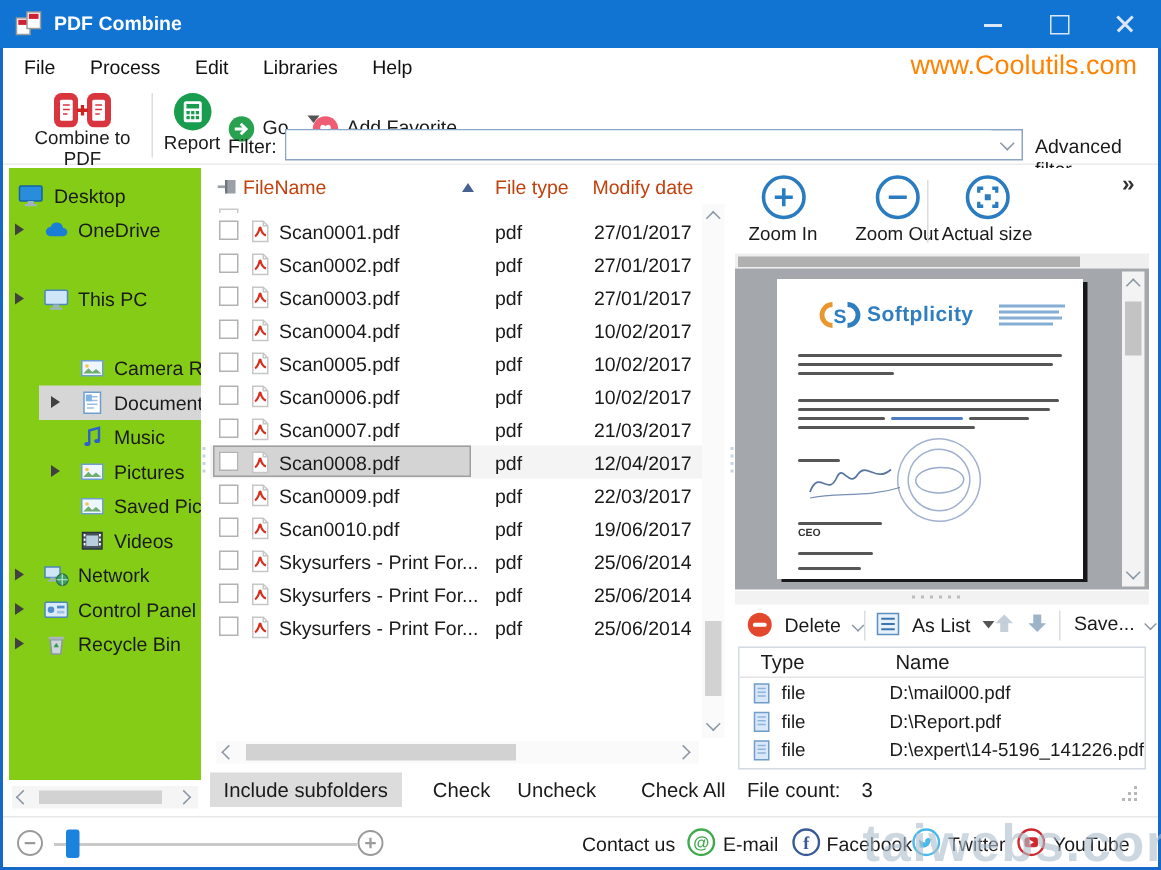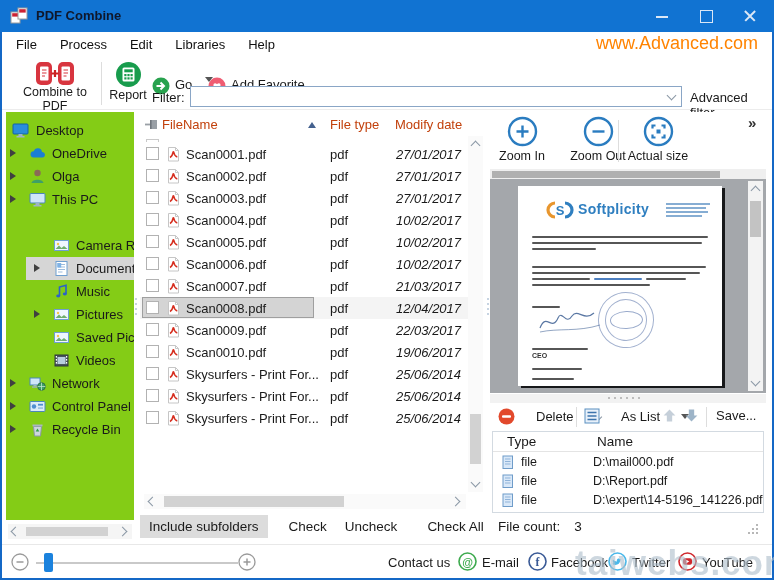--- a/index.html
+++ b/index.html
@@ -3,21 +3,21 @@
 <meta charset="utf-8">
 <style>
   * { margin:0; padding:0; box-sizing:border-box; }
   html,body { width:774px; height:580px; overflow:hidden; }
   body { font-family:"Liberation Sans", sans-serif; font-size:13px; color:#1a1a1a; background:#fff; position:relative; }
   .abs { position:absolute; }
   #win { position:absolute; inset:0; background:#fff; box-shadow:inset 0 0 0 2px #1468c6; overflow:hidden; }
 
   
   #titlebar { position:absolute; top:0; left:0; right:0; height:32px; background:#1173d2; }
-  #title-text { position:absolute; left:36px; top:8px; color:#0f172a; font-weight:bold; font-size:13px; }
+  #title-text { position:absolute; left:36px; top:8px; color:#ffffff; font-weight:bold; font-size:13px; }
   .winbtn { position:absolute; top:0; width:44px; height:32px; }
   #btn-min { right:90px; } #btn-max { right:46px; } #btn-close { right:2px; }
   #btn-min::after { content:""; position:absolute; left:16px; top:16px; width:12px; height:1.5px; background:#dbe7f6; }
   #btn-max::after { content:""; position:absolute; left:16px; top:10px; width:11px; height:11px; border:1.5px solid #dbe7f6; }
   #btn-close::before, #btn-close::after { content:""; position:absolute; left:15px; top:15px; width:14px; height:1.5px; background:#dbe7f6; }
   #btn-close::before { transform:rotate(45deg);} #btn-close::after { transform:rotate(-45deg);}
 
   
   #menubar { position:absolute; top:32px; left:2px; right:2px; height:25px; background:#fff; display:flex; align-items:center; padding-left:14px; gap:23px; }
   .menu-item { color:#111; cursor:default; }
@@ -70,21 +70,21 @@
   #fl-header .htype { position:absolute; left:190px; top:3px; }
   #fl-header .hdate { position:absolute; left:255px; top:3px; }
   .tri-up-sort { position:absolute; left:168px; top:8px; width:0; height:0; border-left:4.5px solid transparent; border-right:4.5px solid transparent; border-bottom:6px solid #44618f; }
   .frow { position:absolute; left:0; width:328px; height:22px; }
   .frow.sel { background:#f4f4f4; }
   .frow .selbox { position:absolute; left:2px; top:0; width:172px; height:21px; background:#d4d4d4; border:1px solid #9f9f9f; }
   .frow .cb { position:absolute; left:6px; top:4px; width:13px; height:13px; border:1px solid #b2b2b2; background:#fff; }
   .frow svg { position:absolute; left:26px; top:3px; }
   .frow .fname { position:absolute; left:46px; top:4px; }
   .frow .ftype { position:absolute; left:190px; top:4px; }
-  .frow .fdate { position:absolute; left:256px; top:4px;font-style:italic; }
+  .frow .fdate { position:absolute; left:256px; top:4px; }
   .partialrow { position:absolute; left:0; top:25px; width:328px; height:5px; overflow:hidden; }
   .partialrow .cb { position:absolute; left:6px; top:2px; width:13px; height:13px; border:1px solid #c9c9c9; }
 
   
   #check-buttons { position:absolute; left:140px; top:512px; width:347px; height:28px; overflow:hidden; display:flex; align-items:center; }
   #check-buttons .cbtn { padding:4px 9px; white-space:nowrap; font-size:13.5px; }
   #check-buttons .cbtn.active { background:#dcdcdc; }
   #check-buttons .vsep { width:1px; height:22px; background:#cfcfcf; margin:0 6px; }
 
   
@@ -106,21 +106,21 @@
   #stamp::before { content:""; position:absolute; inset:6px; border:1px solid rgba(70,100,160,.5); border-radius:50%; }
   #stamp::after { content:""; position:absolute; left:11px; top:18px; width:31px; height:16px; border:1px solid rgba(70,100,160,.55); border-radius:50%; transform:rotate(-14deg); }
   #signature { position:absolute; left:18px; top:118px; }
   #doc-ceo { position:absolute; left:14px; top:166px; font-size:7px; font-weight:bold; color:#333; }
   #prev-vscroll { position:absolute; left:748px; top:181px; width:15px; height:210px; background:#f3f3f3; }
   #split-h { position:absolute; left:490px; top:394px; width:276px; height:9px; background:#f2f2f2; }
   #split-h .dots { position:absolute; left:118px; top:3px; display:flex; gap:4px; }
   #split-h .dots i { width:2px; height:2px; background:#bdbdbd; display:block; }
 
   #ftoolbar { position:absolute; left:490px; top:404px; width:276px; height:26px; background:#fff; }
-  #ftoolbar .item { position:absolute; top:4px; display:flex; align-items:center; gap:21px; font-size:13px; }
+  #ftoolbar .item { position:absolute; top:4px; display:flex; align-items:center; gap:8px; font-size:13px; }
   #ftoolbar .vsep { position:absolute; top:3px; width:1px; height:20px; background:#ddd; }
 
   #minitable { position:absolute; left:492px; top:431px; width:272px; height:82px; border:1px solid #d3dae1; background:#fff; font-size:12.5px; }
   #mt-header { position:absolute; left:0; top:0; width:100%; height:20px; border-bottom:1px solid #e4e4e4; }
   #mt-header .htype { position:absolute; left:14px; top:2px; font-size:13.5px; }
   #mt-header .hname { position:absolute; left:104px; top:2px; font-size:13.5px; }
   .mrow { position:absolute; left:0; width:100%; height:19px; }
   .mrow svg { position:absolute; left:8px; top:2px; }
   .mrow .mtype { position:absolute; left:28px; top:2px; }
   .mrow .mname { position:absolute; left:100px; top:2px; white-space:nowrap; }
@@ -168,21 +168,21 @@
     <div class="winbtn" id="btn-close"></div>
   </div>
 
   <div id="menubar">
     <span class="menu-item">File</span>
     <span class="menu-item">Process</span>
     <span class="menu-item">Edit</span>
     <span class="menu-item">Libraries</span>
     <span class="menu-item">Help</span>
   </div>
-  <span id="website">www.Advanced.com</span>
+  <span id="website">www.Coolutils.com</span>
 
   <div id="toolbar">
     <div id="combine-btn">
       <svg width="38" height="23" viewBox="0 0 38 23">
         <rect x="0" y="0" width="16" height="23" rx="5" fill="#d8353f"></rect>
           <rect x="22" y="0" width="16" height="23" rx="5" fill="#d8353f"></rect>
         <rect x="4" y="4.5" width="8.5" height="14" rx="1" fill="#fff"></rect>
           <rect x="25.5" y="4.5" width="8.5" height="14" rx="1" fill="#fff"></rect>
         <path d="M6 8h4.5M6 11h4.5M6 14h3M27.5 8h4.5M27.5 11h4.5M27.5 14h3" stroke="#d8353f" stroke-width="1.1"></path>
         <path d="M19 8v7M15.5 11.5h7" stroke="#c22" stroke-width="2.2"></path>
@@ -236,28 +236,20 @@
         </svg>
       <span class="tlabel">Desktop</span>
     </div>
     <div class="tr lv1" style="top:30px">
       <span class="texp r"></span>
       <svg class="ticon" width="17" height="17" viewBox="0 0 17 17">
           <path d="M4.5 12.5a3.1 3.1 0 0 1 .3-6.2A4.2 4.2 0 0 1 13 7a2.7 2.7 0 0 1 .4 5.5z" fill="#1a7fd4"></path>
         </svg>
       <span class="tlabel">OneDrive</span>
     </div>
-    <div class="tr lv1" style="top:53px">
-      <span class="texp r"></span>
-      <svg class="ticon" width="17" height="17" viewBox="0 0 17 17">
-          <circle cx="8.5" cy="5" r="3.2" fill="#8a6a57"></circle>
-          <path d="M2.5 15c.6-4.5 11.4-4.5 12 0z" fill="#3f9f68"></path>
-        </svg>
-      <span class="tlabel">Olga</span>
-    </div>
     <div class="tr lv1" style="top:76px">
       <span class="texp r"></span>
       <svg class="ticon" width="17" height="17" viewBox="0 0 17 17">
           <rect x="1" y="2.5" width="15" height="9.5" rx="1" fill="#cfe6f9" stroke="#4b87b9"></rect>
           <rect x="6.5" y="12" width="4" height="2" fill="#9fb3c4"></rect>
           <rect x="4.5" y="14" width="8" height="1.5" fill="#9fb3c4"></rect>
         </svg>
       <span class="tlabel">This PC</span>
     </div>
     <div class="tr lv2" style="top:122px">

